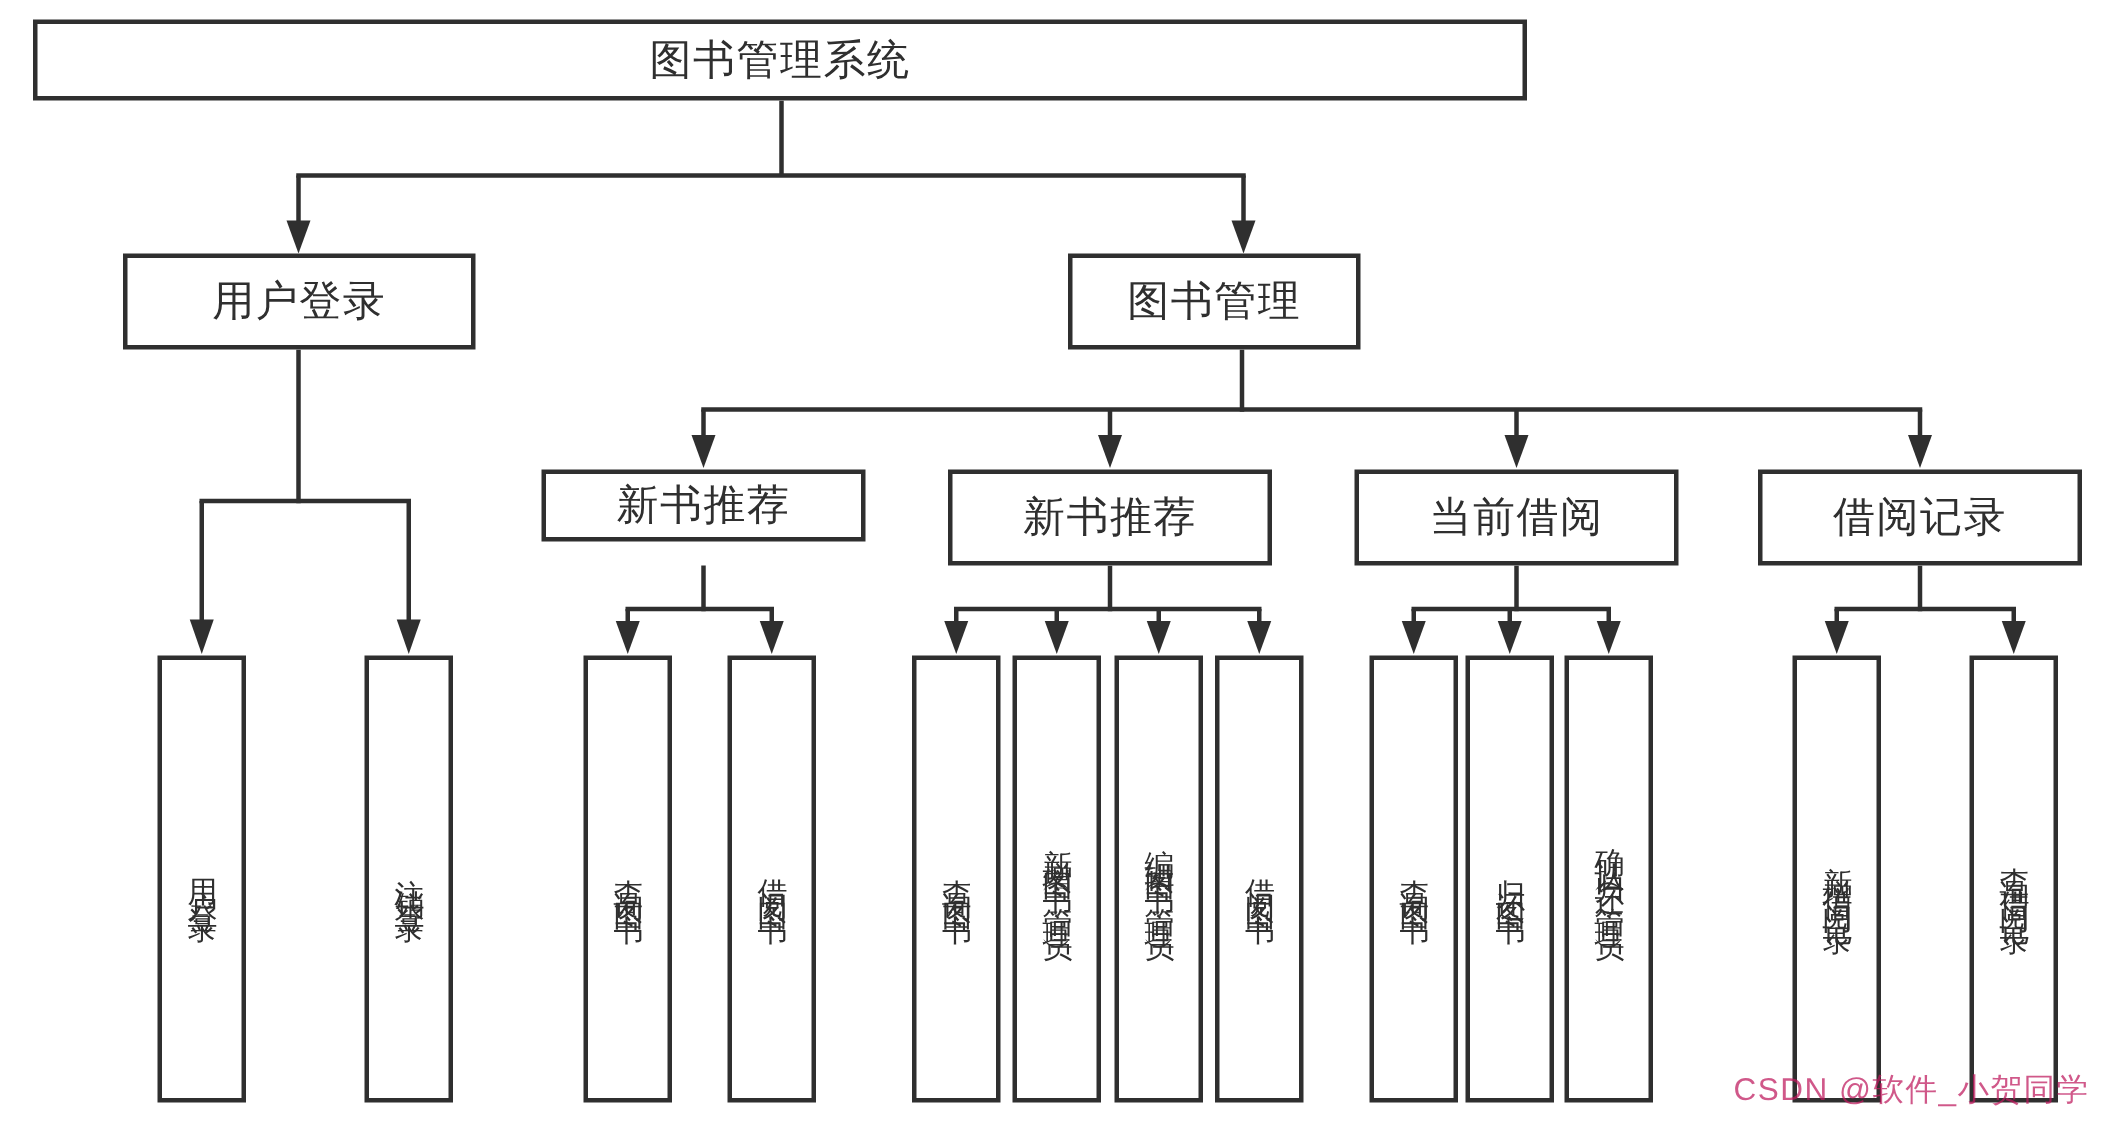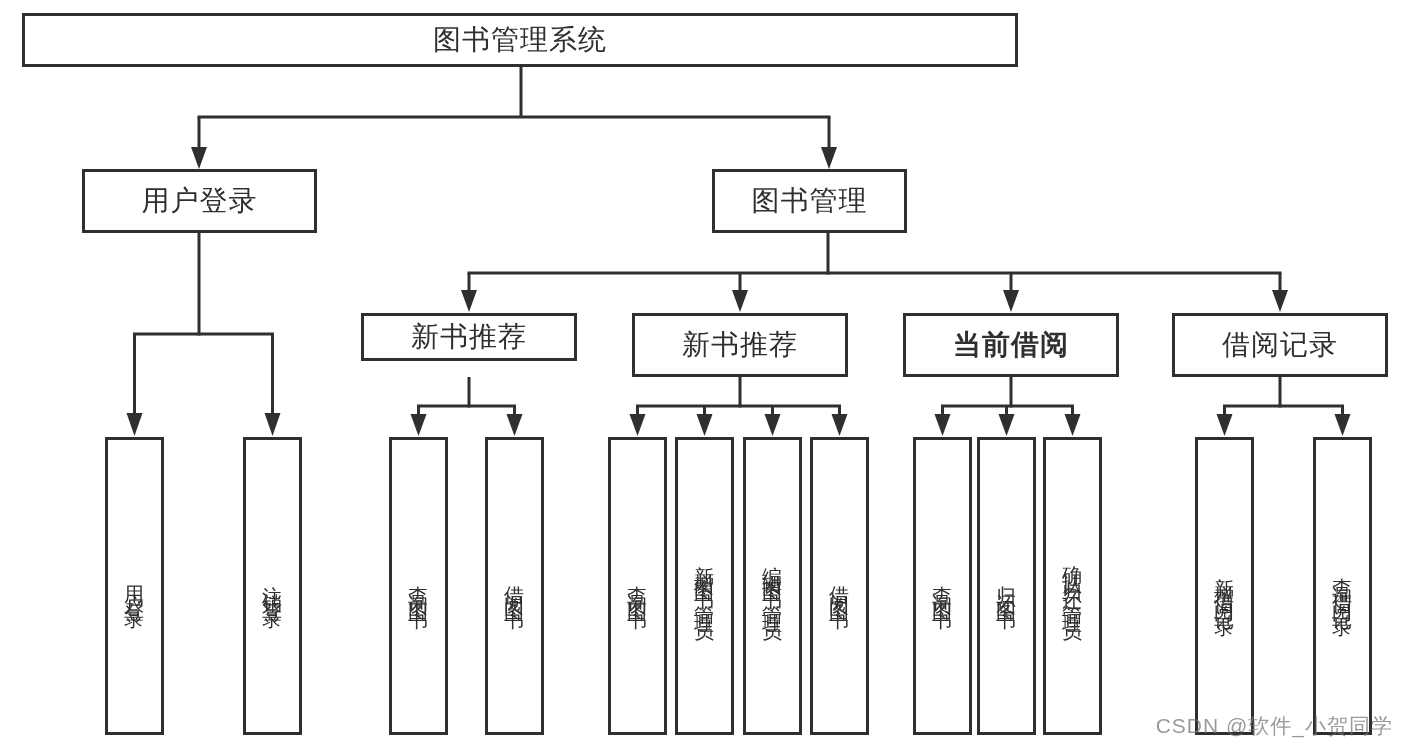--- a/index.html
+++ b/index.html
@@ -50,21 +50,21 @@
     font-size: 20px;
     letter-spacing: 8px;
     line-height: 1;
     white-space: nowrap;
   }
   .watermark {
     position: absolute;
     right: 12px;
     bottom: 7px;
     font-size: 21px;
-    color: #737373;
+    color: #be185d;
     opacity: 0.72;
     letter-spacing: 1px;
     pointer-events: none;
   }
 </style>
 </head>
 <body>
 
 <div class="canvas">
 
@@ -154,21 +154,21 @@
   <div class="node hbox" style="left:712px; top:169px; width:195px; height:64px;">
     <span>图书管理</span>
   </div>
 
   <div class="node hbox" style="left:361px; top:313px; width:216px; height:48px;">
     <span>新书推荐</span>
   </div>
   <div class="node hbox" style="left:632px; top:313px; width:216px; height:64px;">
     <span>新书推荐</span>
   </div>
-  <div class="node hbox" style="left:903px; top:313px; width:216px; height:64px;font-weight:bold;">
+  <div class="node hbox" style="left:903px; top:313px; width:216px; height:64px;">
     <span>当前借阅</span>
   </div>
   <div class="node hbox" style="left:1172px; top:313px; width:216px; height:64px;">
     <span>借阅记录</span>
   </div>
 
   <div class="node vbox" style="left:105px; top:437px; width:59px; height:298px;">
     <span>用户登录</span>
   </div>
   <div class="node vbox" style="left:243px; top:437px; width:59px; height:298px;">

